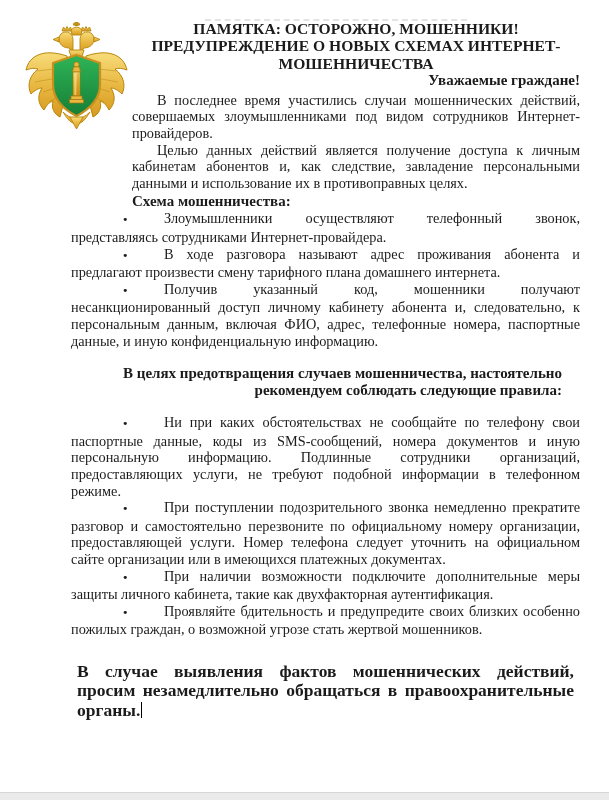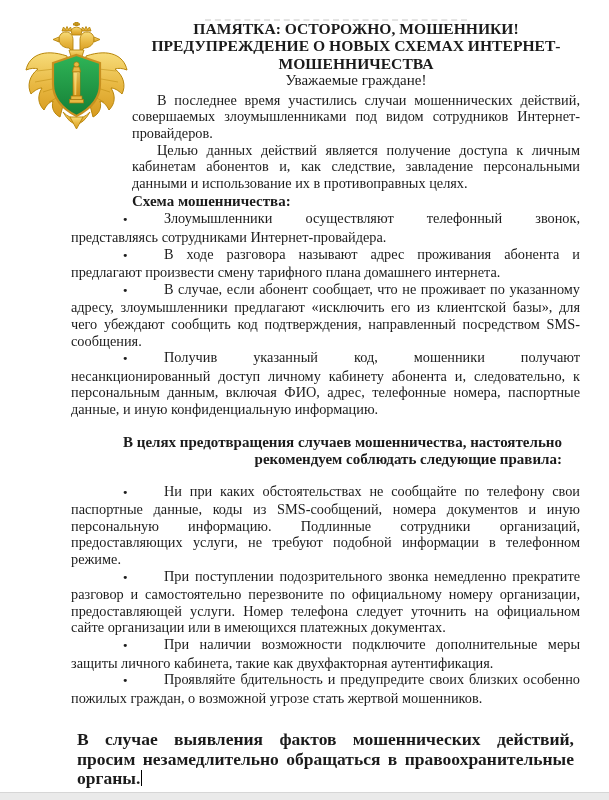--- a/index.html
+++ b/index.html
@@ -12,21 +12,21 @@
   .content {
     padding:20px 29px 0 71px;
     font-size:14.3px; line-height:16.6px;
     text-align:justify;
   }
   
   .emblem-wrap-spacer { float:left; width:61px; height:188px; }
   .emblem-abs { position:absolute; left:23px; top:22px; width:107px; height:112px; }
 
   .title-line { font-weight:bold; font-size:15.6px; line-height:17.3px; text-align:center; }
-  .salutation { font-weight:normal; font-size:15px; line-height:17px; text-align:center; }
+  .salutation { font-weight:bold; font-size:15px; line-height:17px; text-align:right; }
   .p-intro { margin:0; text-indent:25px; }
   .p-intro.first { margin-top:3px; }
   .section-heading { font-weight:bold; font-size:15px; line-height:17px; text-align:left; margin:2px 0 0 0; }
   .rules-heading { font-weight:bold; font-size:15px; line-height:17px; text-align:right; margin:16px 18px 15px 18px; }
 
   .li { margin:0; text-align:justify; }
   .li .b {
     display:inline-block; width:93px; padding-left:51px; box-sizing:border-box;
     font-family:"DejaVu Sans",sans-serif; font-size:11px;
   }
@@ -121,21 +121,20 @@
 
     <div class="salutation">Уважаемые граждане!</div>
 
     <p class="p-intro first">В последнее время участились случаи мошеннических действий, совершаемых злоумышленниками под видом сотрудников Интернет-провайдеров.</p>
     <p class="p-intro">Целью данных действий является получение доступа к личным кабинетам абонентов и, как следствие, завладение персональными данными и использование их в противоправных целях.</p>
 
     <div class="section-heading">Схема мошенничества:</div>
 
     <p class="li"><span class="b">•</span><span>Злоумышленники осуществляют телефонный звонок, представляясь сотрудниками Интернет-провайдера.</span></p>
     <p class="li"><span class="b">•</span><span>В ходе разговора называют адрес проживания абонента и предлагают произвести смену тарифного плана домашнего интернета.</span></p>
-    <p class="li"><span class="b">•</span><span>В случае, если абонент сообщает, что не проживает по указанному адресу, злоумышленники предлагают «исключить его из клиентской базы», для чего убеждают сообщить код подтверждения, направленный посредством SMS-сообщения.</span></p>
     <p class="li"><span class="b">•</span><span>Получив указанный код, мошенники получают несанкционированный доступ личному кабинету абонента и, следовательно, к персональным данным, включая ФИО, адрес, телефонные номера, паспортные данные, и иную конфиденциальную информацию.</span></p>
 
     <div class="rules-heading">В целях предотвращения случаев мошенничества, настоятельно рекомендуем соблюдать следующие правила:</div>
 
     <p class="li"><span class="b">•</span><span>Ни при каких обстоятельствах не сообщайте по телефону свои паспортные данные, коды из SMS-сообщений, номера документов и иную персональную информацию. Подлинные сотрудники организаций, предоставляющих услуги, не требуют подобной информации в телефонном режиме.</span></p>
     <p class="li"><span class="b">•</span><span>При поступлении подозрительного звонка немедленно прекратите разговор и самостоятельно перезвоните по официальному номеру организации, предоставляющей услуги. Номер телефона следует уточнить на официальном сайте организации или в имеющихся платежных документах.</span></p>
     <p class="li"><span class="b">•</span><span>При наличии возможности подключите дополнительные меры защиты личного кабинета, такие как двухфакторная аутентификация.</span></p>
     <p class="li"><span class="b">•</span><span>Проявляйте бдительность и предупредите своих близких особенно пожилых граждан, о возможной угрозе стать жертвой мошенников.</span></p>
 
     <div class="closing"><span>В случае выявления фактов мошеннических действий, просим незамедлительно обращаться в правоохранительные органы.</span><span class="caret"></span></div>

